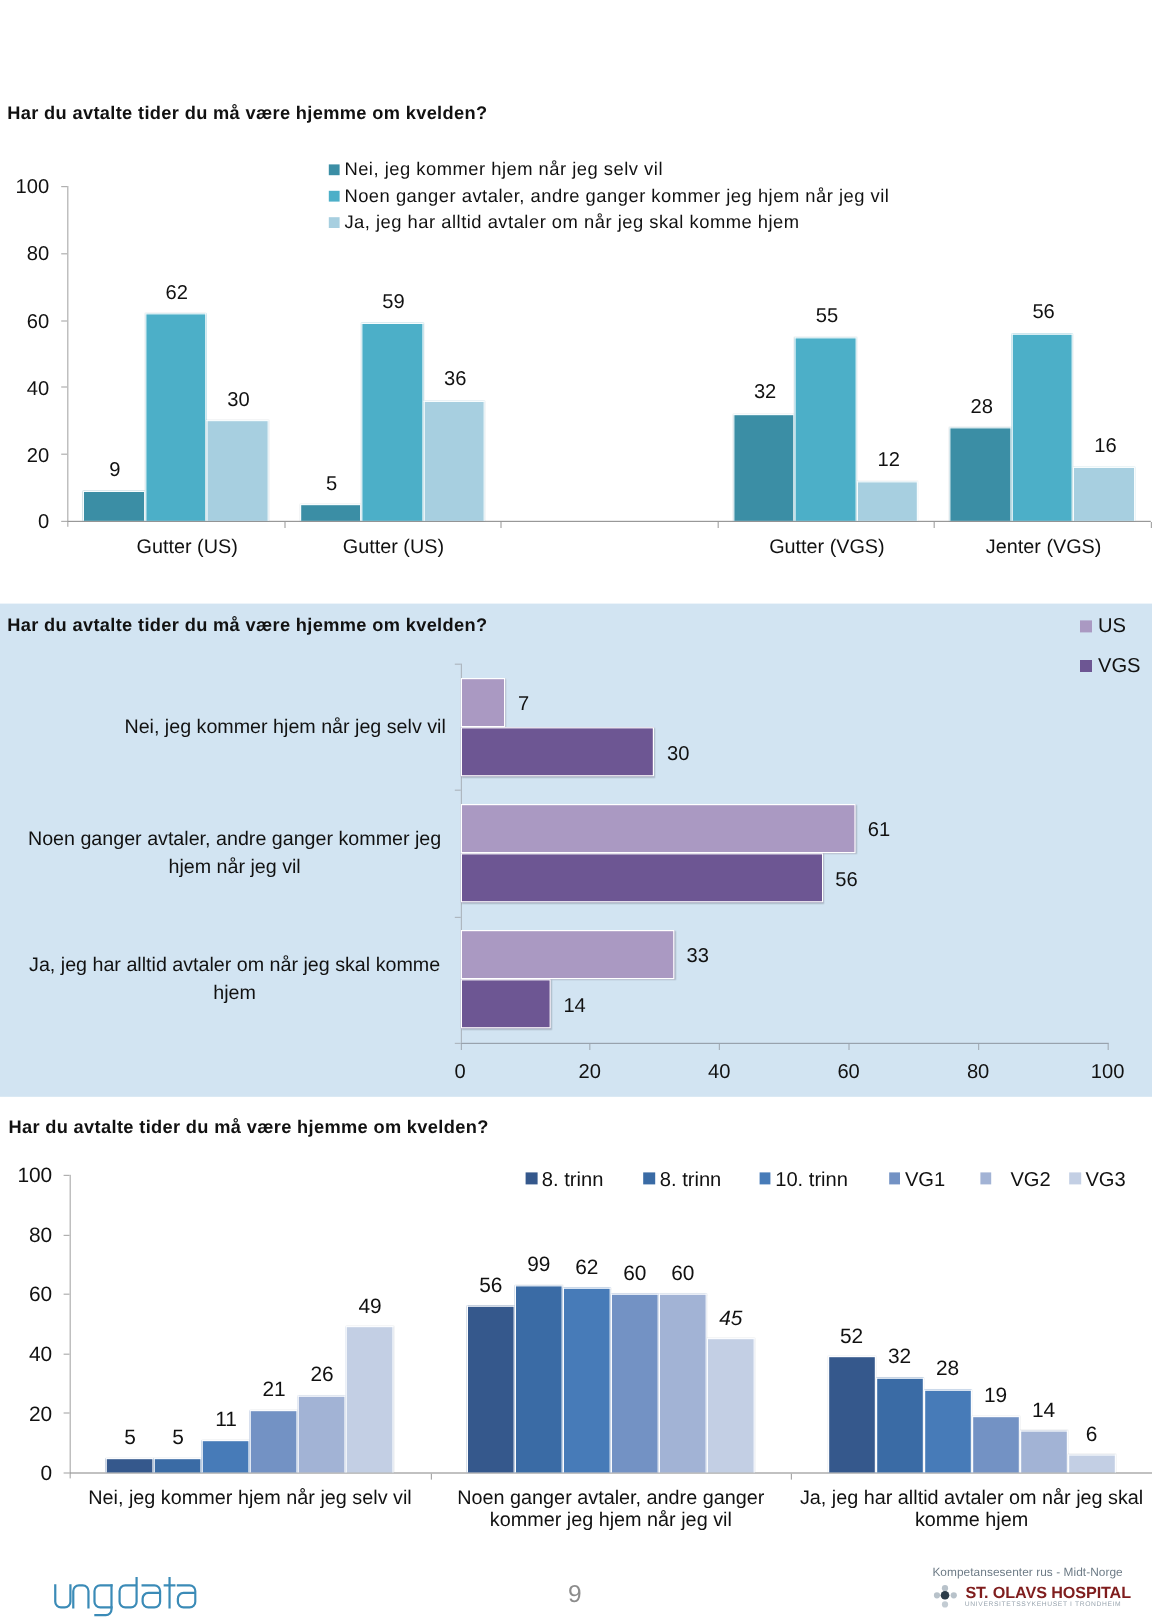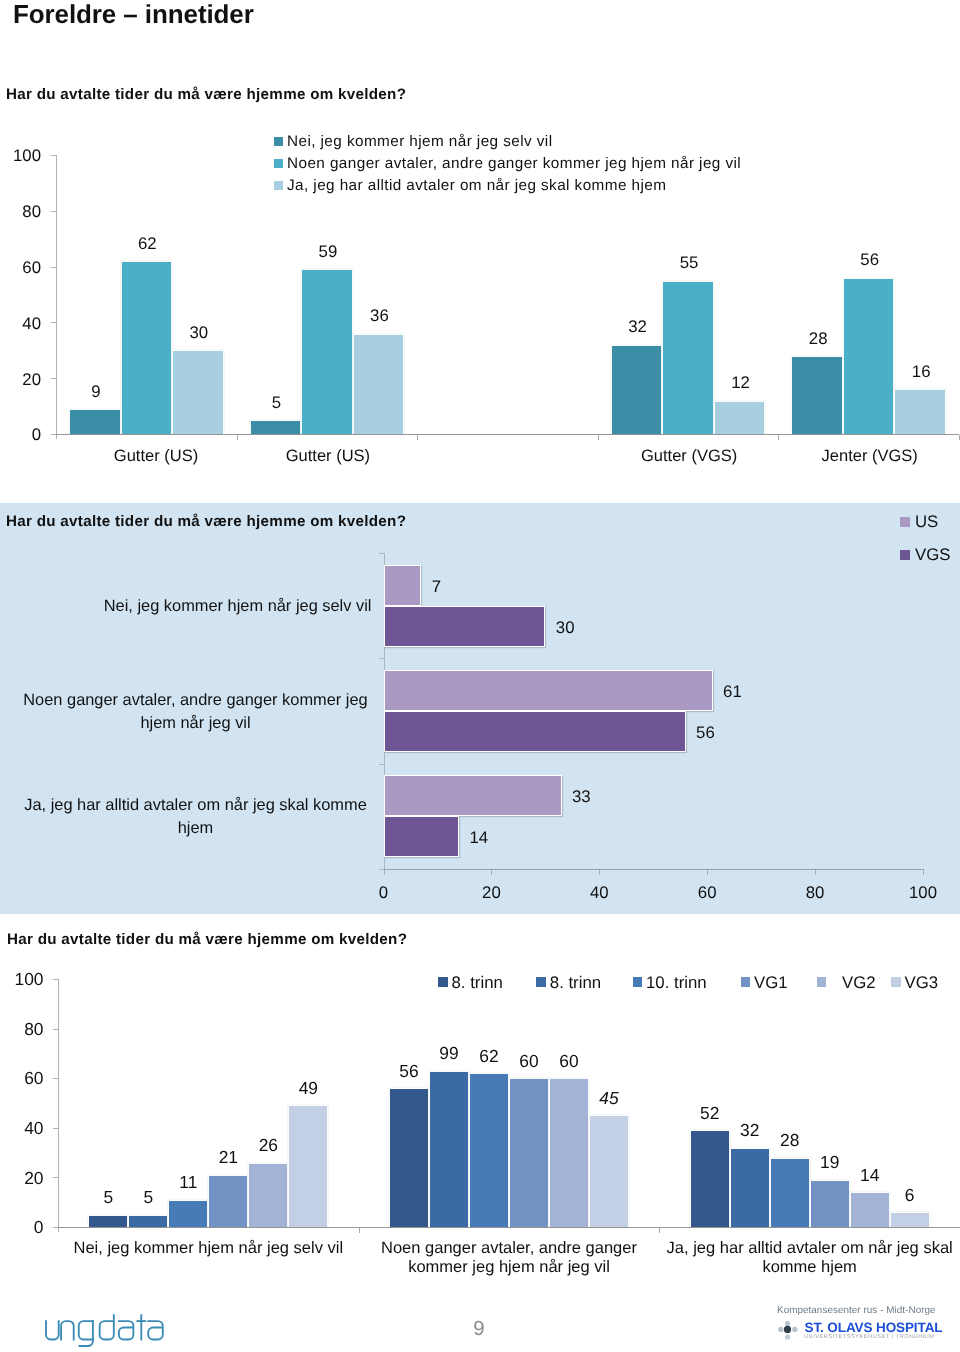--- a/index.html
+++ b/index.html
@@ -27,28 +27,27 @@
   .hlabel{position:absolute;font-size:16.4px;color:#111;text-align:center;line-height:22.5px;width:max-content;max-width:352px;}
   .hval{position:absolute;font-size:16.8px;color:#111;}
 
   
   #footer{left:0;top:0;width:960px;height:1352px;pointer-events:none;}
   #ungdata-logo{position:absolute;left:45px;top:1314px;}
   #pagenum{position:absolute;left:439px;top:1318px;width:80px;text-align:center;font-size:20.4px;color:#8c8c8c;}
   #partnerlogo{position:absolute;left:777px;top:1305px;width:190px;color:#4a5560;}
   #pl-line1{position:absolute;left:0px;top:0px;font-size:9.9px;color:#6d7b86;letter-spacing:0.05px;white-space:nowrap;}
   #pl-mark{position:absolute;left:1px;top:12px;}
-  #pl-line2{position:absolute;left:27.5px;top:14.6px;font-size:13.5px;font-weight:bold;color:#1d4ed8;letter-spacing:-0.1px;white-space:nowrap;}
+  #pl-line2{position:absolute;left:27.5px;top:14.6px;font-size:13.5px;font-weight:bold;color:#7f1d1d;letter-spacing:-0.1px;white-space:nowrap;}
   #pl-line3{position:absolute;left:27px;top:28.8px;font-size:5.6px;color:#9aa6b0;letter-spacing:0.53px;white-space:nowrap;}
 </style>
 </head>
 <body>
 
 <div class="page">
-  <div class="abs" id="page-title">Foreldre – innetider</div>
 
   <div class="abs qtitle" id="c1title" style="left:6px;top:86px;">Har du avtalte tider du må være hjemme om kvelden?</div>
   <div class="abs" id="chart1" style="left:0;top:0;width:960px;height:480px;">
       <div class="abs axis-line" style="left:56px;top:155px;width:1px;height:284px;background:#b0b0b0;"></div>
       <div class="abs axis-line" style="left:56px;top:434px;width:903px;height:1px;background:#989898;"></div>
       <div class="abs tick" style="left:51px;top:434px;width:5px;height:1px;background:#b0b0b0;"></div>
       <div class="abs axlabel" style="left:0px;top:425.4px;width:41px;">0</div>
       <div class="abs tick" style="left:51px;top:378px;width:5px;height:1px;background:#b0b0b0;"></div>
       <div class="abs axlabel" style="left:0px;top:369.59999999999997px;width:41px;">20</div>
       <div class="abs tick" style="left:51px;top:322px;width:5px;height:1px;background:#b0b0b0;"></div>

